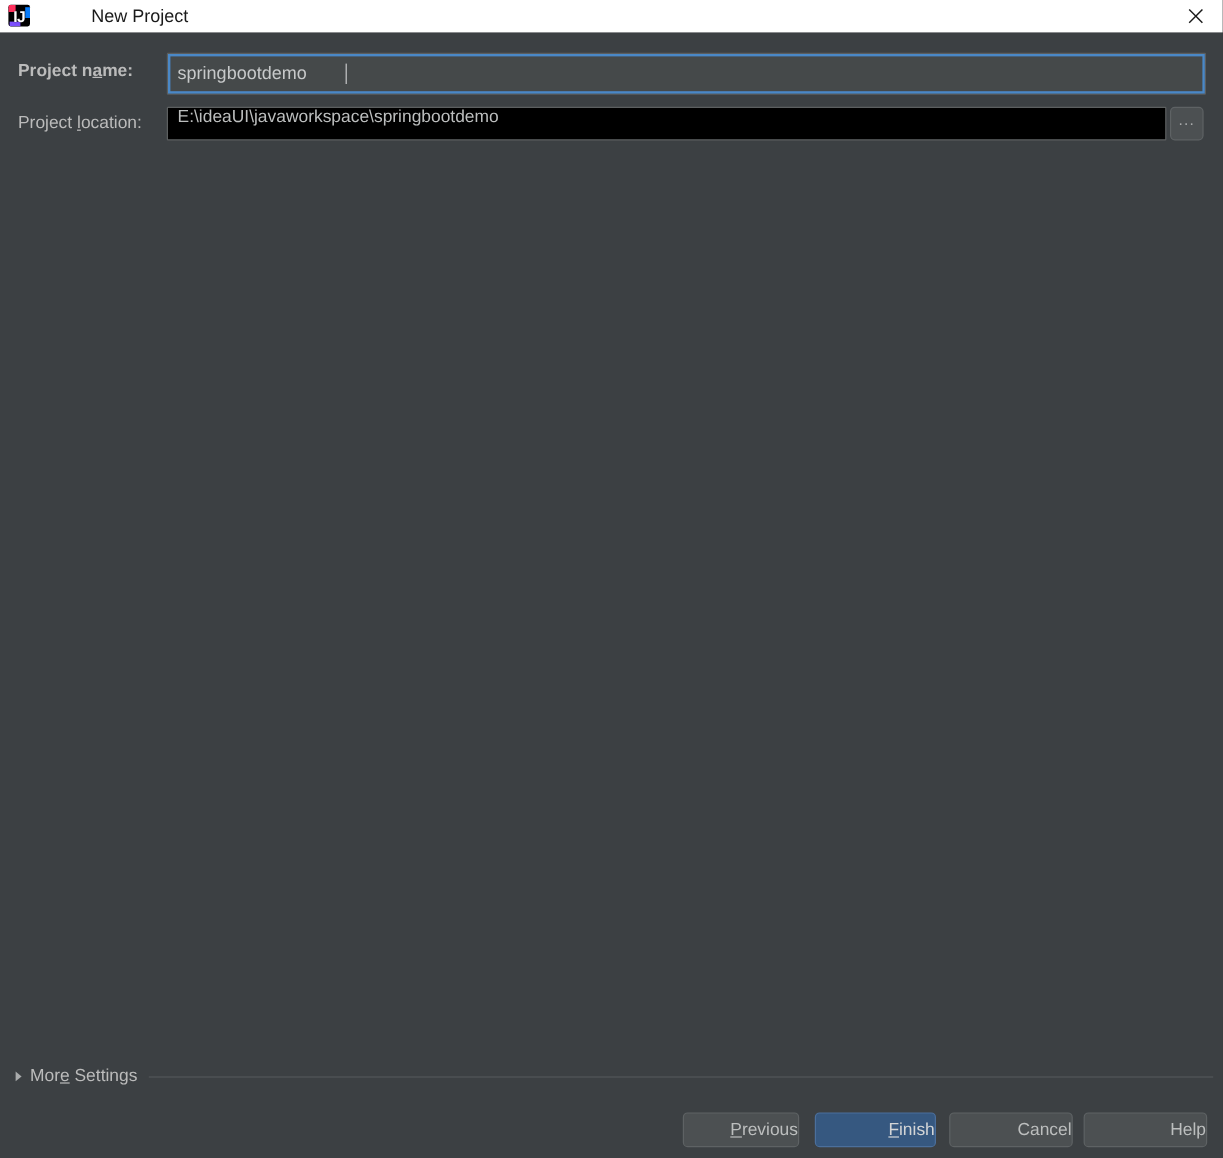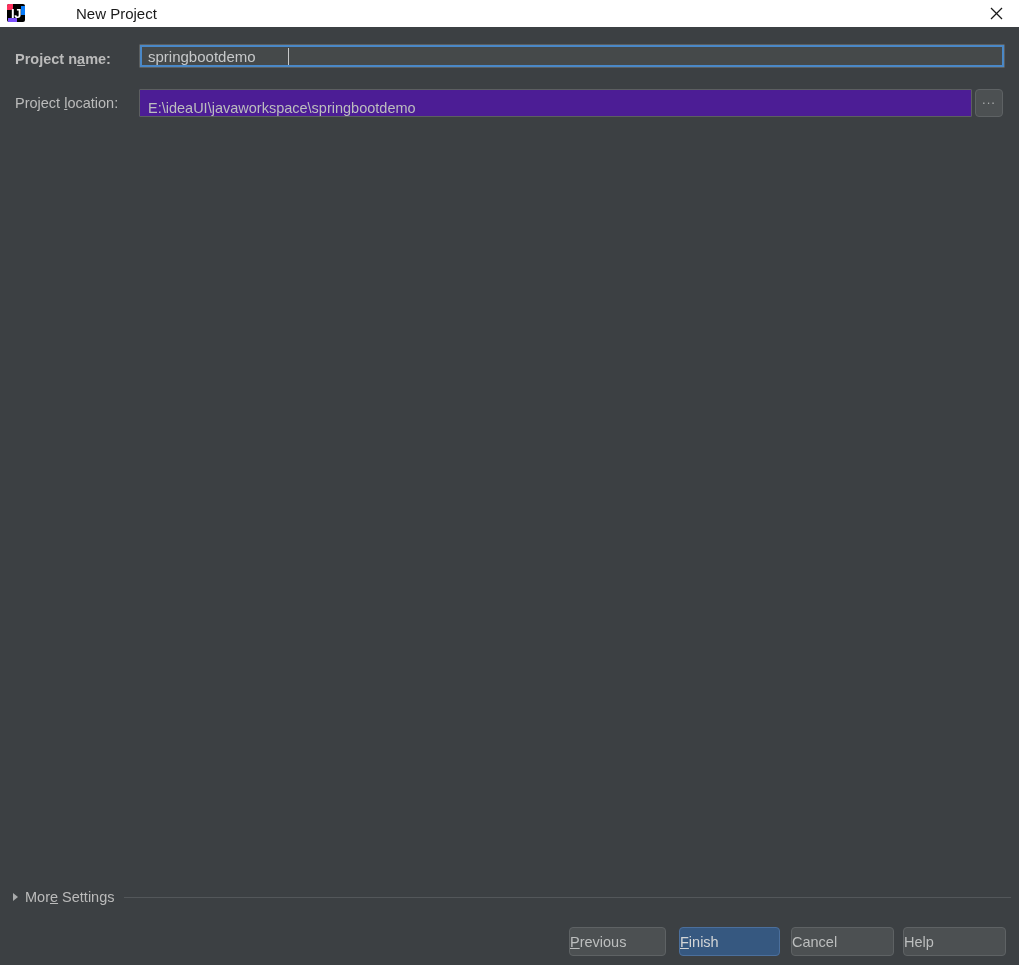--- a/index.html
+++ b/index.html
@@ -107,21 +107,21 @@
   .mn { text-decoration: underline; }
 
   #name-label  { left: 15px; top: 51px; font-weight: bold; }
   #loc-label   { left: 15px; top: 95px; }
 
   #name-field {
     position: absolute;
     left: 139px;
     top: 44px;
     width: 866px;
-    height: 24px;
+    height: 35px;
     box-sizing: border-box;
     background: #45494a;
     border: 1px solid #5b5e5f;
     outline: 2px solid #4a88c7;
     outline-offset: -3px;
     border-radius: 1px;
     display: flex;
     align-items: center;
     gap: 31px;
   }
@@ -138,25 +138,25 @@
     margin-left: 1px;
   }
 
   #loc-field {
     position: absolute;
     left: 139px;
     top: 89px;
     width: 833px;
     height: 28px;
     box-sizing: border-box;
-    background: #4c1d95;
+    background: #000000;
     border: 1px solid #5c5f60;
     border-radius: 1px;
     display: flex;
-    align-items: flex-end;
+    align-items: flex-start;
   }
   #loc-field .field-text {
     margin-left: 8px;
     font-size: 14.5px;
     color: #bcbebe;
     white-space: nowrap;
   }
 
   #browse-button {
     position: absolute;
@@ -217,21 +217,21 @@
     top: 927px;
     height: 29px;
     box-sizing: border-box;
     background: #4c5052;
     border: 1px solid #5e6264;
     border-radius: 4px;
     color: #bcbebe;
     font-size: 14.5px;
     display: flex;
     align-items: center;
-    justify-content: flex-start;
+    justify-content: flex-end;
     cursor: default;
     white-space: nowrap;
   }
   #btn-previous { left: 569px; width: 97px; }
   #btn-finish {
     left: 679px;
     width: 101px;
     background: #365880;
     border: 1px solid #4b6f9c;
     color: #d3d5d6;

